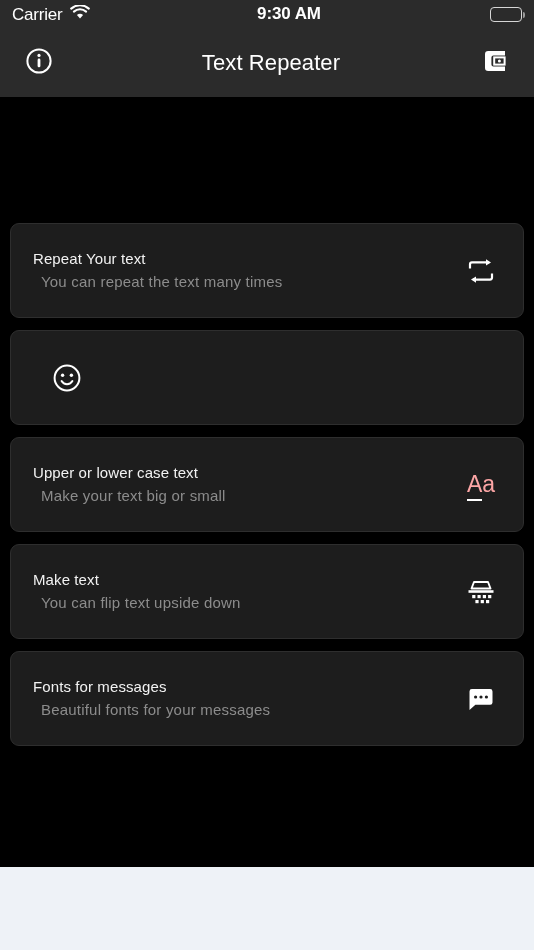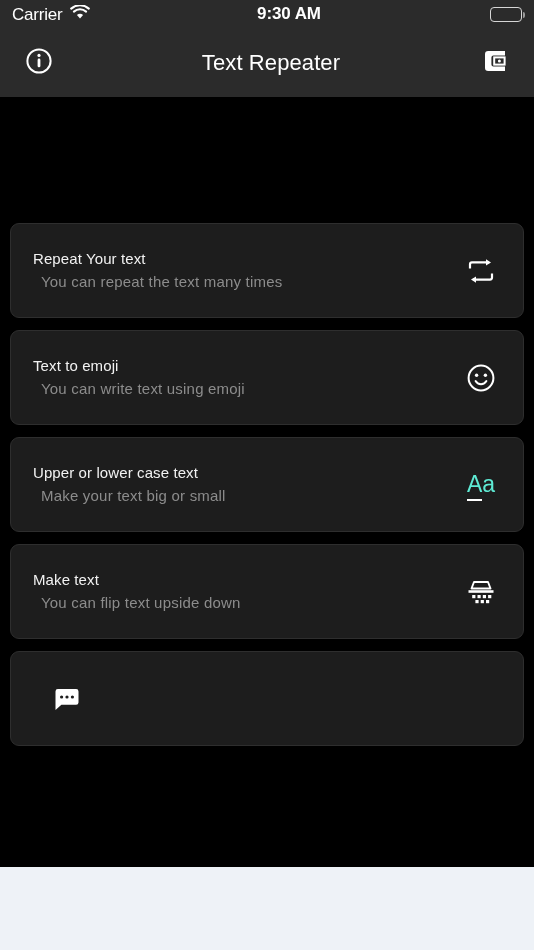--- a/index.html
+++ b/index.html
@@ -187,21 +187,21 @@
     width: 40px;
     height: 40px;
     display: flex;
     align-items: center;
     justify-content: center;
     margin-left: 14px;
   }
 
   
   .aa-icon {
-    color: #5eead4;
+    color: #fca5a5;
     font-size: 23px;
     line-height: 1;
     letter-spacing: 0px;
     white-space: nowrap;
   }
   .aa-icon .cap {
     border-bottom: 2.4px solid #ffffff;
     padding-bottom: 2px;
   }
 
@@ -277,24 +277,20 @@
           <svg width="34" height="30" viewBox="0 0 34 30" aria-hidden="true">
             <path d="M6 11.4 V8.4 a2 2 0 0 1 2-2 H24" stroke="#ffffff" stroke-width="2.2" fill="none" stroke-linecap="square"></path>
             <path d="M22 3.2 L27 6.4 L22 9.6 Z" fill="#ffffff"></path>
             <path d="M28 18.6 v3 a2 2 0 0 1 -2 2 H10" stroke="#ffffff" stroke-width="2.2" fill="none" stroke-linecap="square"></path>
             <path d="M12 20.4 L7 23.6 L12 26.8 Z" fill="#ffffff"></path>
           </svg>
         </div>
       </div>
 
       <div class="card">
-        <div class="card-texts">
-          <span class="card-title">Text to emoji</span>
-          <span class="card-sub">You can write text using emoji</span>
-        </div>
         <div class="card-icon">
           <svg width="30" height="30" viewBox="0 0 30 30" aria-hidden="true">
             <circle cx="15" cy="15" r="12.4" stroke="#ffffff" stroke-width="2" fill="none"></circle>
             <circle cx="10.6" cy="12.2" r="1.7" fill="#ffffff"></circle>
             <circle cx="19.4" cy="12.2" r="1.7" fill="#ffffff"></circle>
             <path d="M9.6 18 a6.2 6.2 0 0 0 10.8 0" stroke="#ffffff" stroke-width="2" fill="none" stroke-linecap="round"></path>
           </svg>
         </div>
       </div>
 
@@ -322,20 +318,24 @@
             <rect x="17.8" y="18" width="3.2" height="3.2" fill="#ffffff"></rect>
             <rect x="23.1" y="18" width="3.2" height="3.2" fill="#ffffff"></rect>
             <rect x="10.4" y="23" width="3.2" height="3.2" fill="#ffffff"></rect>
             <rect x="15.7" y="23" width="3.2" height="3.2" fill="#ffffff"></rect>
             <rect x="21" y="23" width="3.2" height="3.2" fill="#ffffff"></rect>
           </svg>
         </div>
       </div>
 
       <div class="card">
+        <div class="card-texts">
+          <span class="card-title">Fonts for messages</span>
+          <span class="card-sub">Beautiful fonts for your messages</span>
+        </div>
         <div class="card-icon">
           <svg width="30" height="28" viewBox="0 0 30 28" aria-hidden="true">
             <path d="M3.5 6.5 a2.4 2.4 0 0 1 2.4-2.4 H24.1 a2.4 2.4 0 0 1 2.4 2.4 V17.4 a2.4 2.4 0 0 1 -2.4 2.4 H9.4 L3.5 25 Z" fill="#ffffff"></path>
             <circle cx="9.6" cy="12" r="1.6" fill="#1d1d1d"></circle>
             <circle cx="15" cy="12" r="1.6" fill="#1d1d1d"></circle>
             <circle cx="20.4" cy="12" r="1.6" fill="#1d1d1d"></circle>
           </svg>
         </div>
       </div>
 

